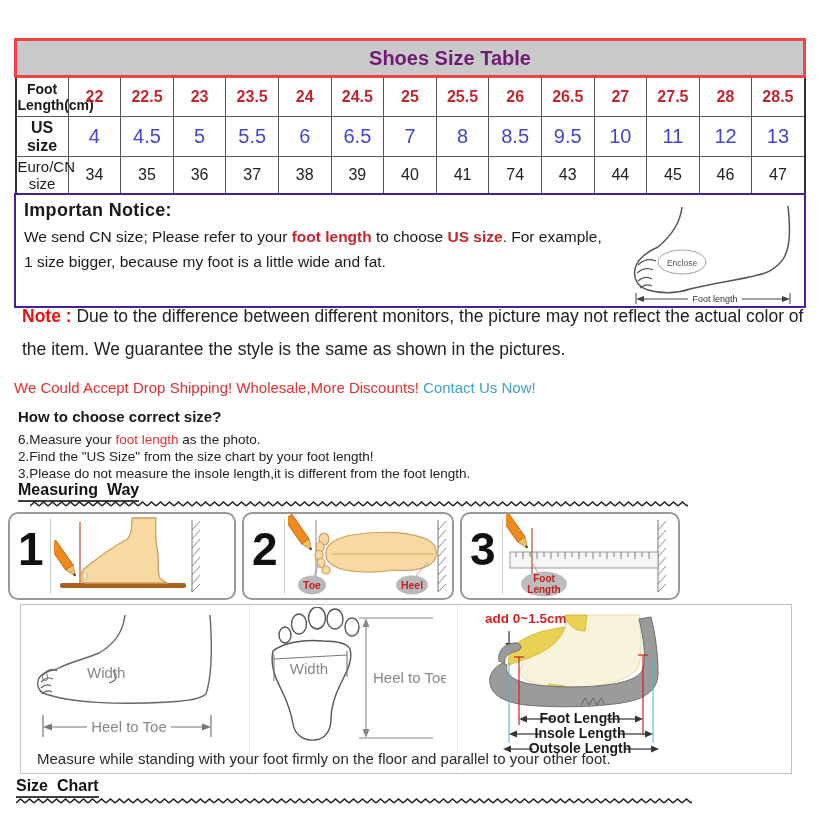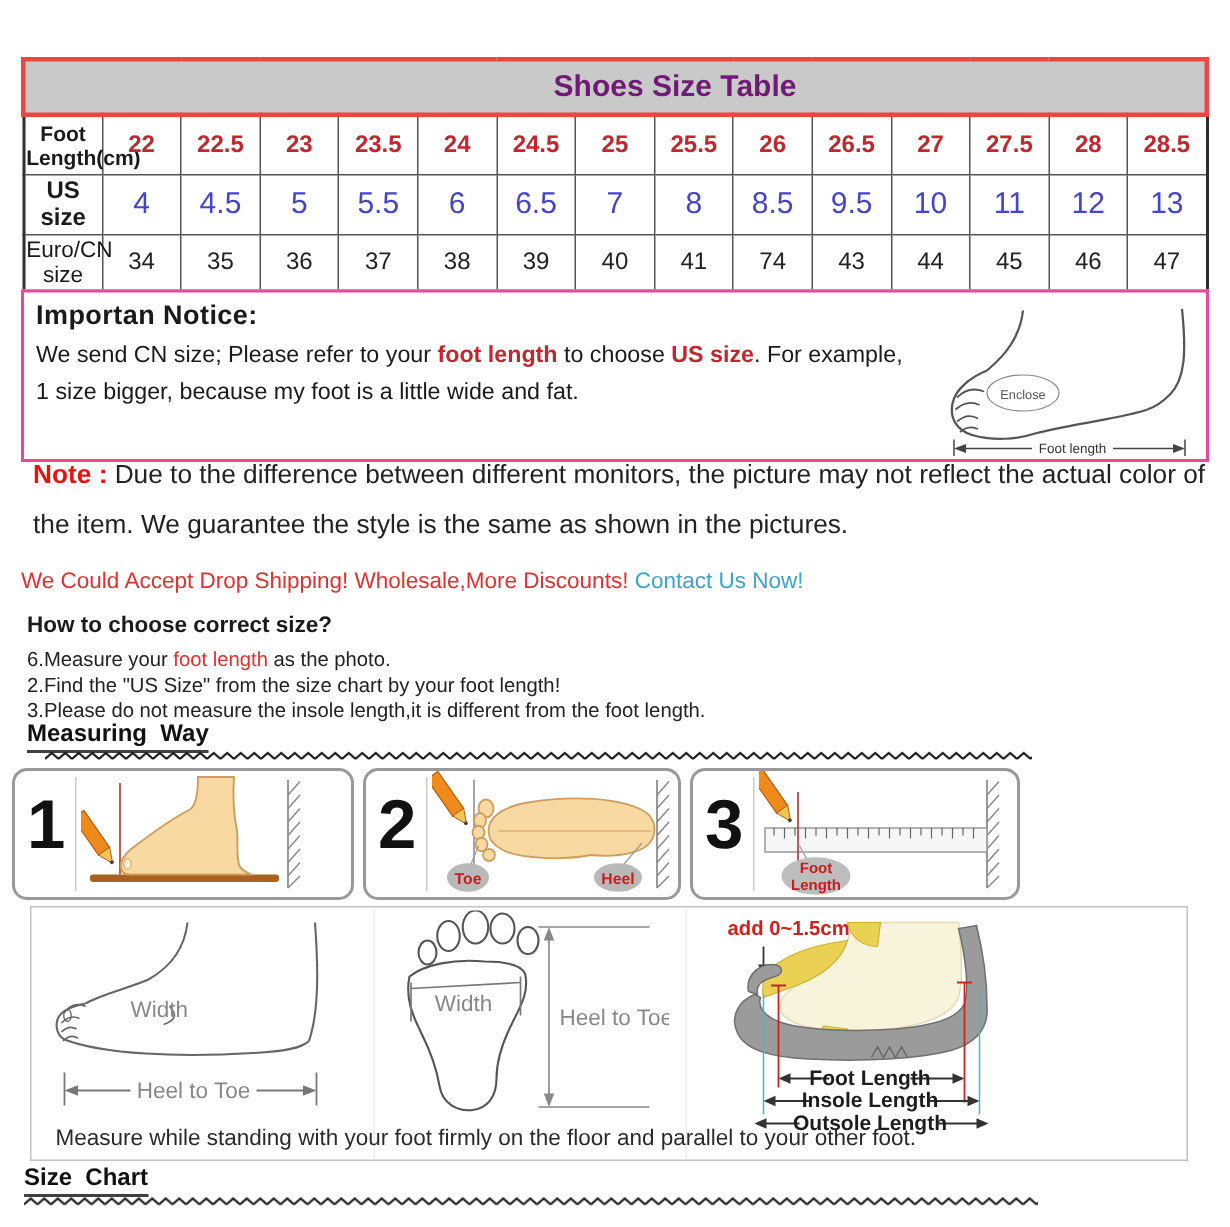--- a/index.html
+++ b/index.html
@@ -14,21 +14,21 @@
   td.row-label{width:126px;}
   tr.foot-length-cm td{height:36px;}
   tr.foot-length-cm td.val{color:#c1272d;font-weight:bold;font-size:16px;}
   tr.foot-length-cm td.row-label{font-weight:bold;font-size:14px;}
   tr.us-size td{height:37px;}
   tr.us-size td.val{color:#4444cc;font-size:20px;}
   tr.us-size td.row-label{font-weight:bold;font-size:16px;}
   tr.euro-cn-size td{height:33px;}
   tr.euro-cn-size td.val{color:#222;font-size:16px;}
   tr.euro-cn-size td.row-label{font-size:15px;}
-  .notice-box{position:relative;margin-top:-2px;border:2px solid #ec4899;min-height:104px;padding:3px 8px 4px 8px;background:#fff;}
+  .notice-box{position:relative;margin-top:-2px;border:2px solid #4c1d95;min-height:104px;padding:3px 8px 4px 8px;background:#fff;}
   .notice-head{font-size:18px;font-weight:bold;letter-spacing:.3px;margin:2px 0 3px 0;}
   .notice-line{font-size:15.5px;line-height:25px;width:608px;}
   .red-bold{color:#c1272d;font-weight:bold;}
   .notice-foot{position:absolute;right:6px;top:10px;}
   
   .note-par{position:absolute;left:22px;top:300px;width:784px;font-size:17.5px;line-height:33px;color:#222;}
   .note-label{color:#e8120e;font-weight:bold;}
   .promo{position:absolute;left:14px;top:379px;font-size:15px;}
   .promo-red{color:#e03030;}
   .promo-link{color:#3ba3cd;cursor:pointer;margin-top:20px;}

